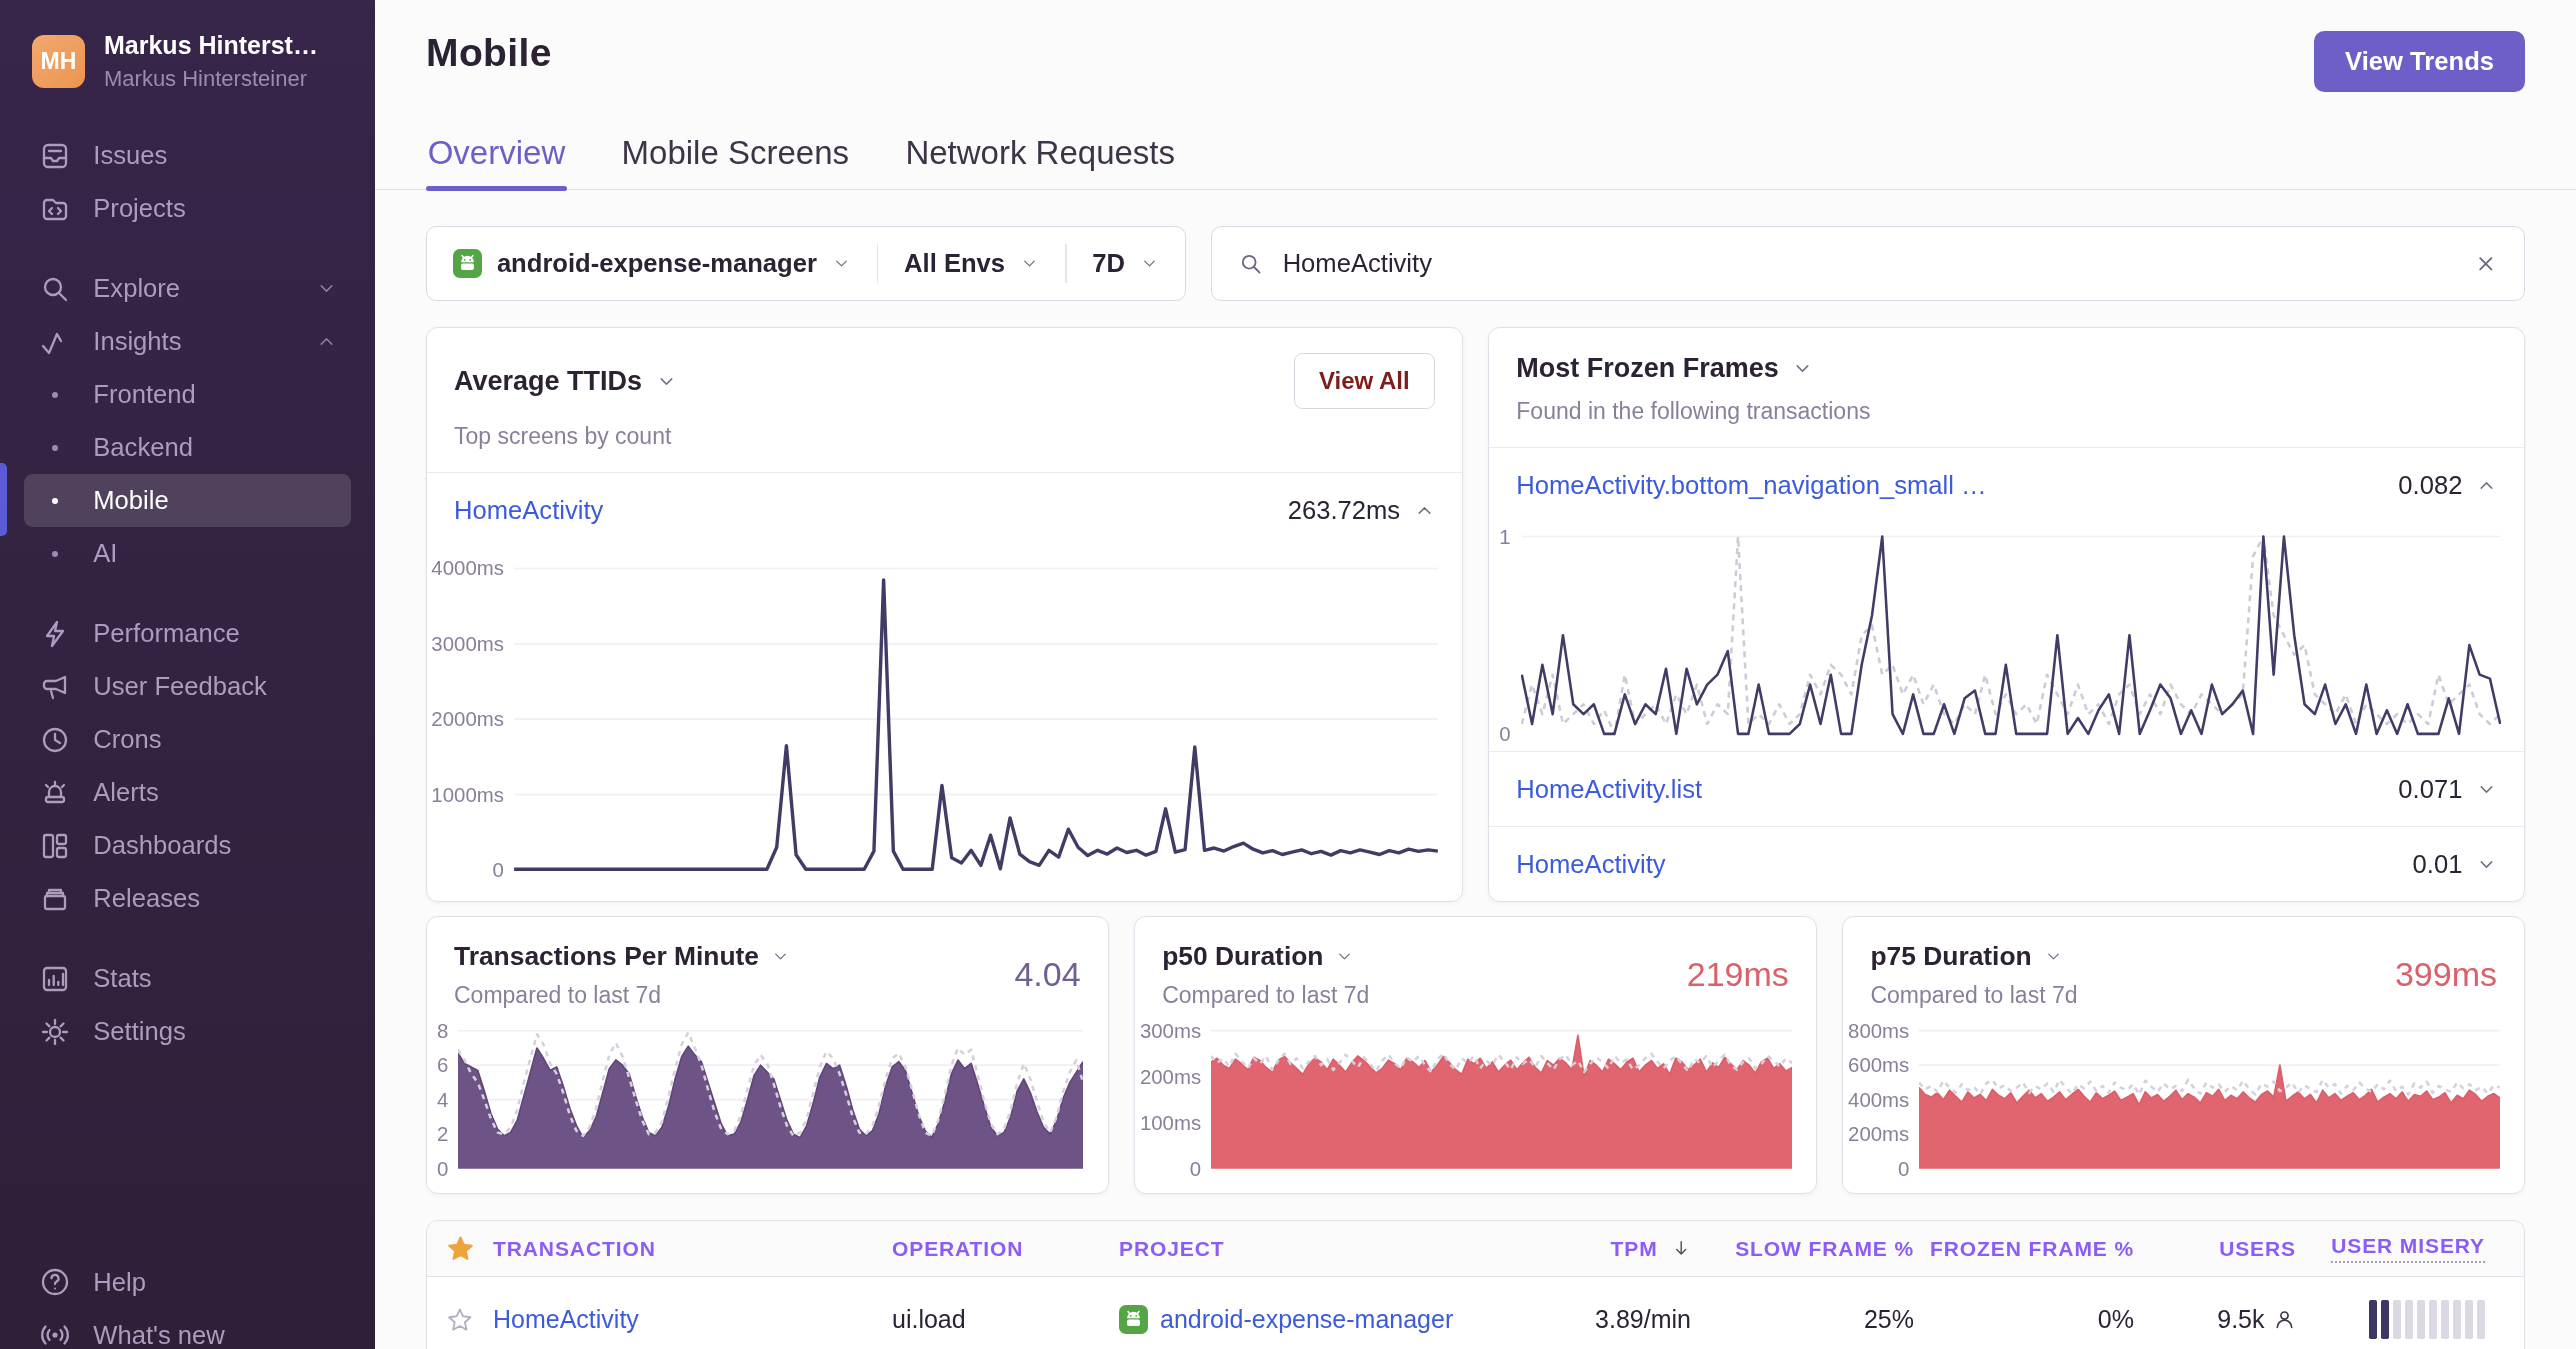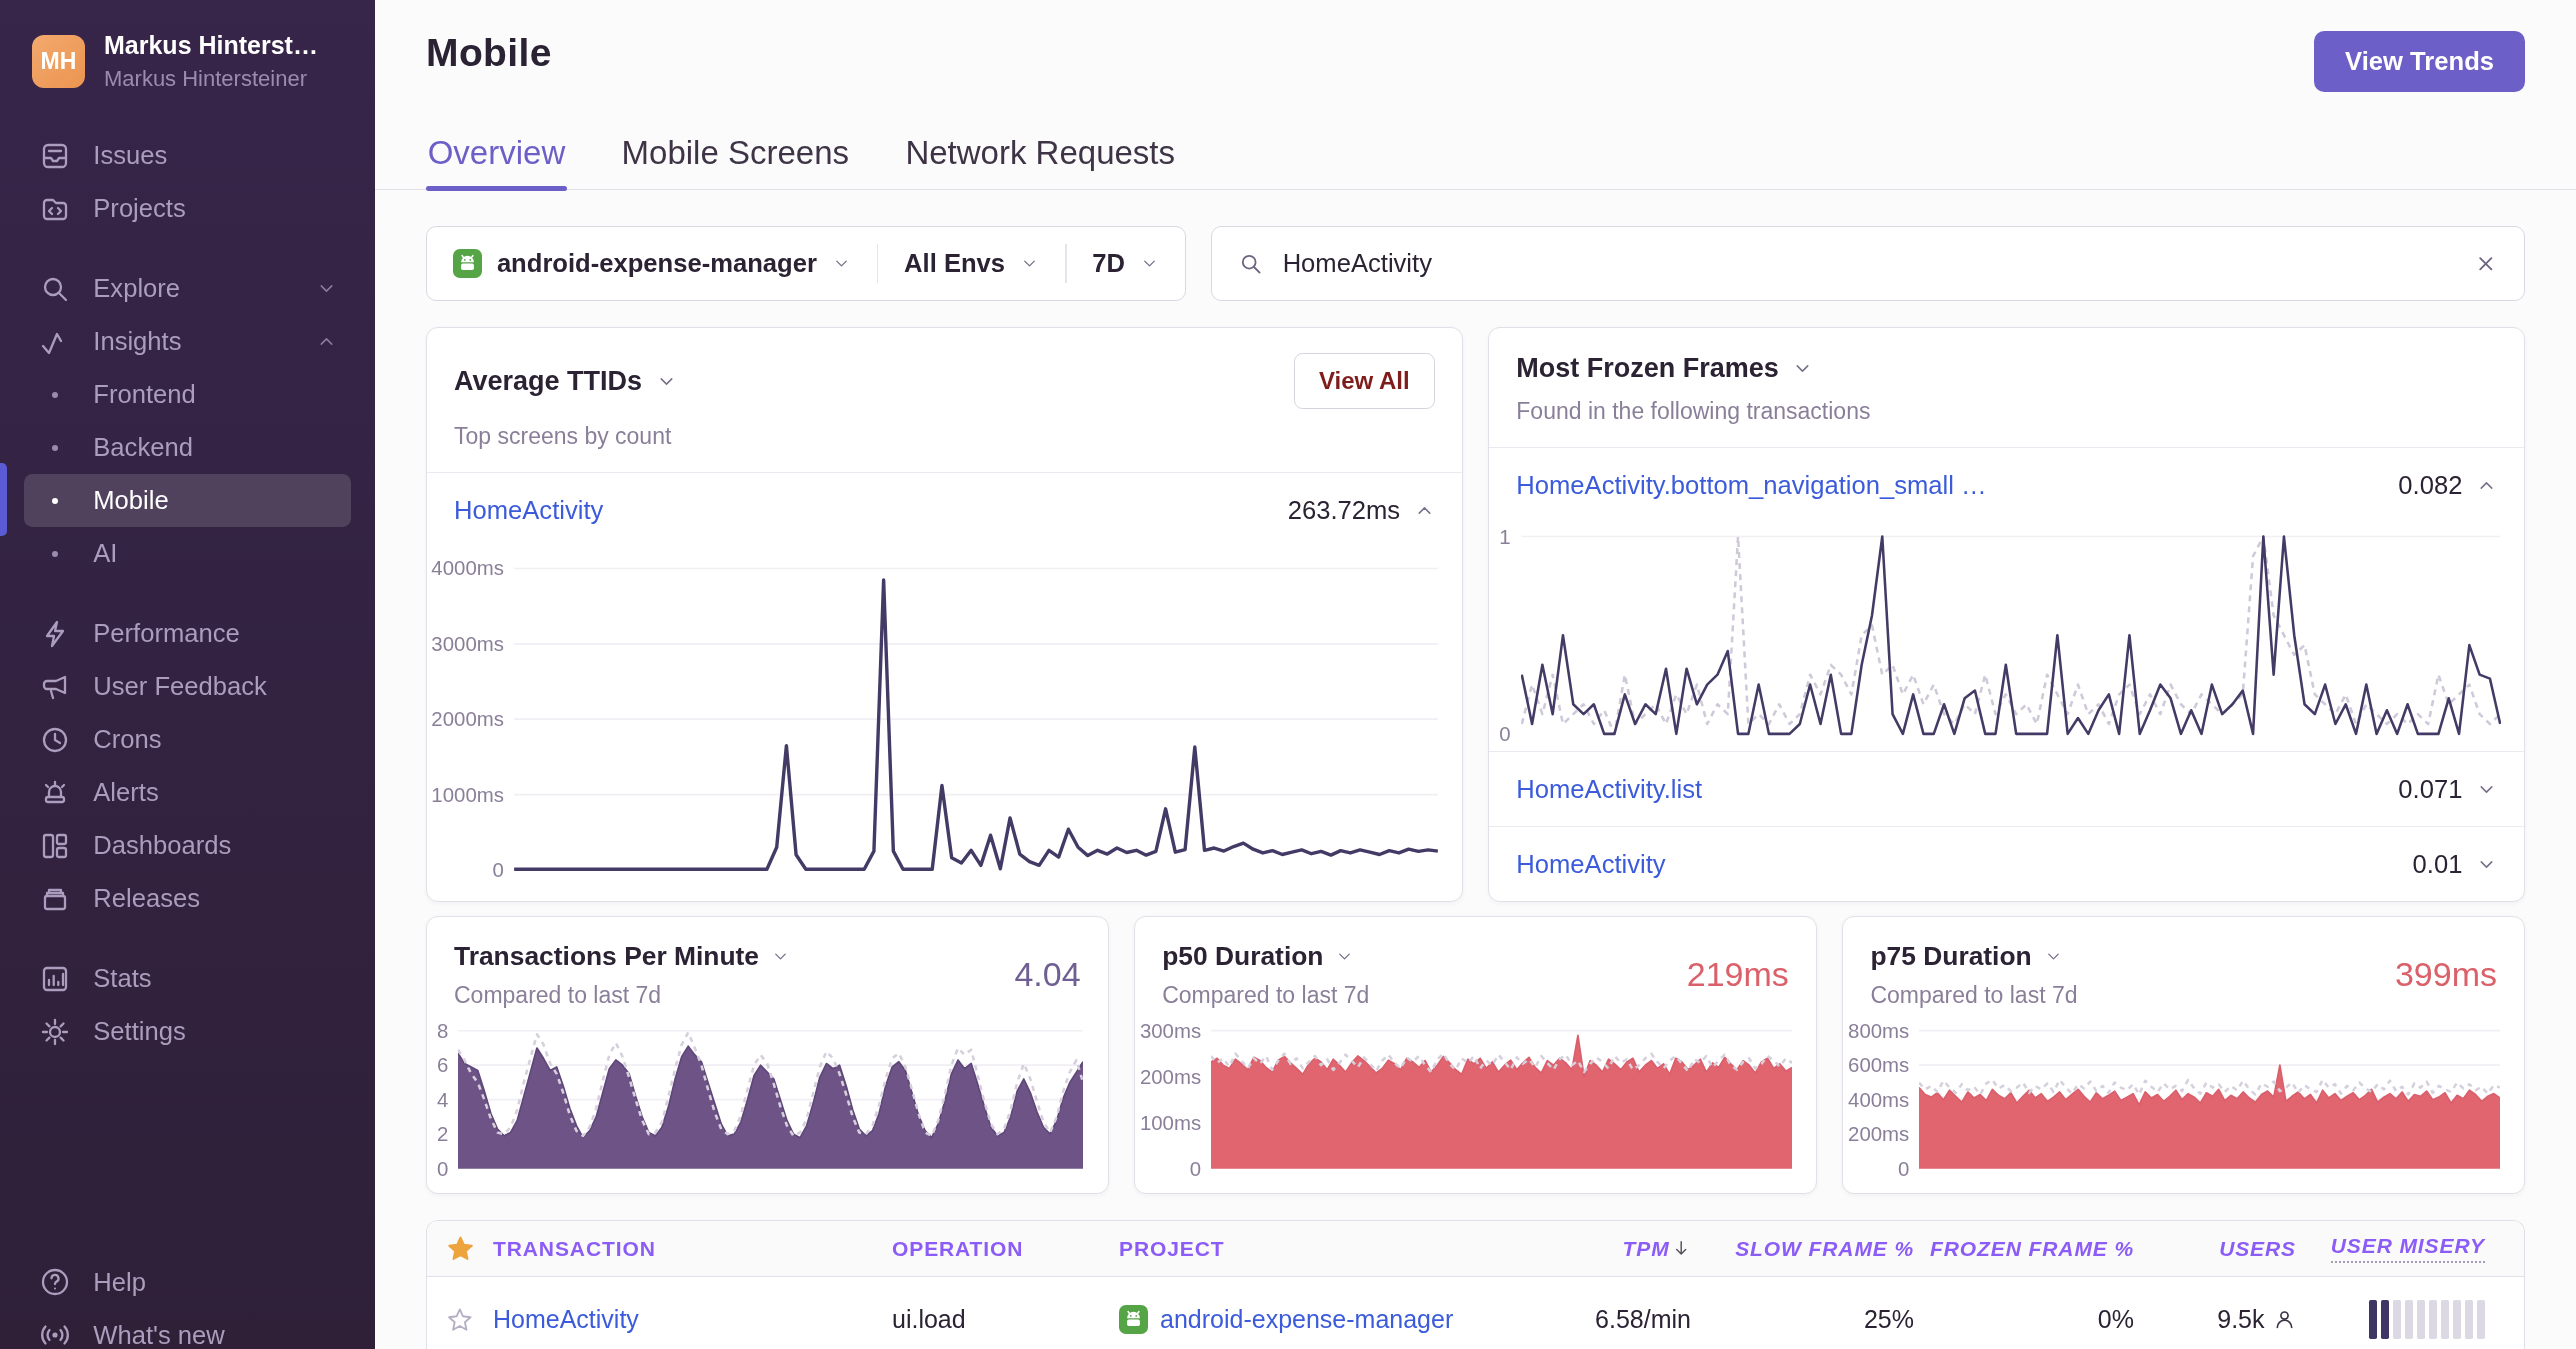--- a/index.html
+++ b/index.html
@@ -84,21 +84,21 @@
 
   
   .table-card { margin-top:25.6px; background:#fff; border:1.7px solid #e3dfe8; border-bottom:none;
                 border-radius:12px 12px 0 0; --cols:66px 399px 227px 1fr 181px 223px 220px 162px 228px; }
   .thead { display:grid; grid-template-columns:var(--cols); align-items:center; height:56px;
            background:#fafafb; border-bottom:1.7px solid #e3dfe8; border-radius:11px 11px 0 0; }
   .th { font-size:21px; font-weight:700; color:#8b5cf6; letter-spacing:0.9px; text-transform:uppercase; }
   .th.r, .td.r { text-align:right; justify-content:flex-end; }
   .th .dotted { border-bottom:2.6px dotted #a79cb5; padding-bottom:2.6px; }
   .th.c, .td.c { display:flex; justify-content:center; }
-  .th.r { display:flex; align-items:center; gap:1px;font-style:italic; }
+  .th.r { display:flex; align-items:center; gap:13px; }
   .trow { display:grid; grid-template-columns:var(--cols); align-items:center; height:85px; font-size:25px; }
   .td a { color:#3b5bdb; text-decoration:none; }
   .td.proj { display:flex; align-items:center; gap:12px; }
   .td.users { display:flex; align-items:center; gap:8.5px; justify-content:flex-end; }
   .pad-r { padding-right:39px; }
   .misery { display:flex; gap:4.3px; justify-content:flex-end; padding-right:39px; }
   .misery i { width:7.7px; height:39px; border-radius:1.7px; }
   .star-o { width:25.6px; height:25.6px; color:#b6aec2; }
   .star-f { width:27px; height:27px; color:#eea43c; }
   .sorticon { width:20.4px; height:20.4px; color:#57505f; }
@@ -550,21 +550,21 @@
           <svg viewBox="0 0 34 34" width="29" height="29">
             <rect width="34" height="34" rx="8" fill="#55a546"></rect>
             <path d="M9.5 15.5a7.5 7.5 0 0 1 15 0z" fill="#fff"></path>
             <rect x="9.5" y="17" width="15" height="7.5" rx="2" fill="#fff"></rect>
             <path d="M12.5 10.3l-1.9-2.7M21.5 10.3l1.9-2.7" stroke="#fff" stroke-width="1.7" stroke-linecap="round"></path>
             <circle cx="13.8" cy="12.7" r="1.1" fill="#55a546"></circle>
             <circle cx="20.2" cy="12.7" r="1.1" fill="#55a546"></circle>
           </svg>
           <a>android-expense-manager</a>
         </div>
-        <div class="td r"><span>6.58/min</span></div>
+        <div class="td r"><span>3.89/min</span></div>
         <div class="td r"><span>25%</span></div>
         <div class="td r"><span>0%</span></div>
         <div class="td users">
           <span>9.5k</span>
           <svg class="person" viewBox="0 0 32 32" fill="none" stroke="currentColor" stroke-width="2.3" stroke-linecap="round" stroke-linejoin="round">
             <circle cx="16" cy="10.5" r="5"></circle>
             <path d="M6 27a10 10 0 0 1 20 0"></path>
           </svg>
         </div>
         <div class="td ">

